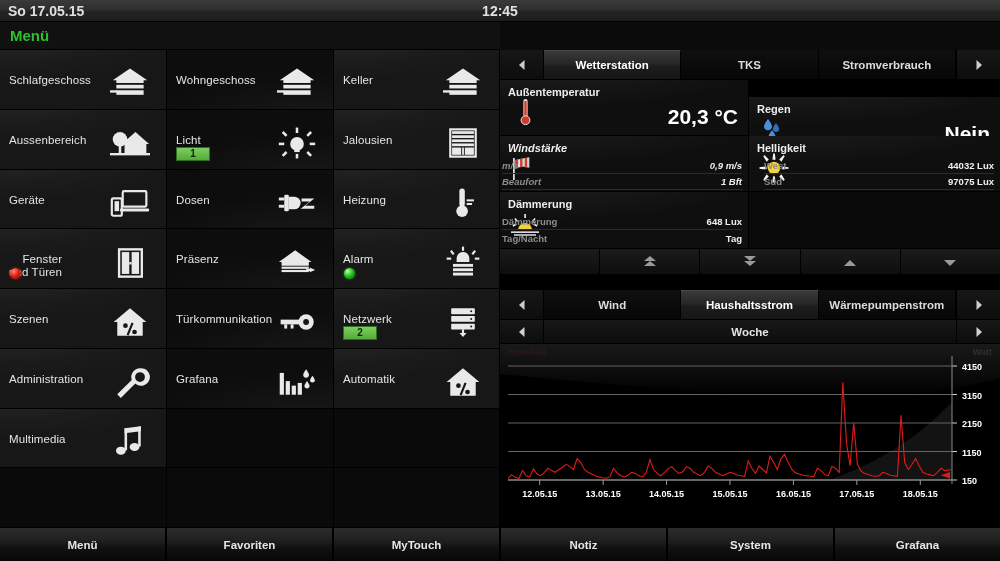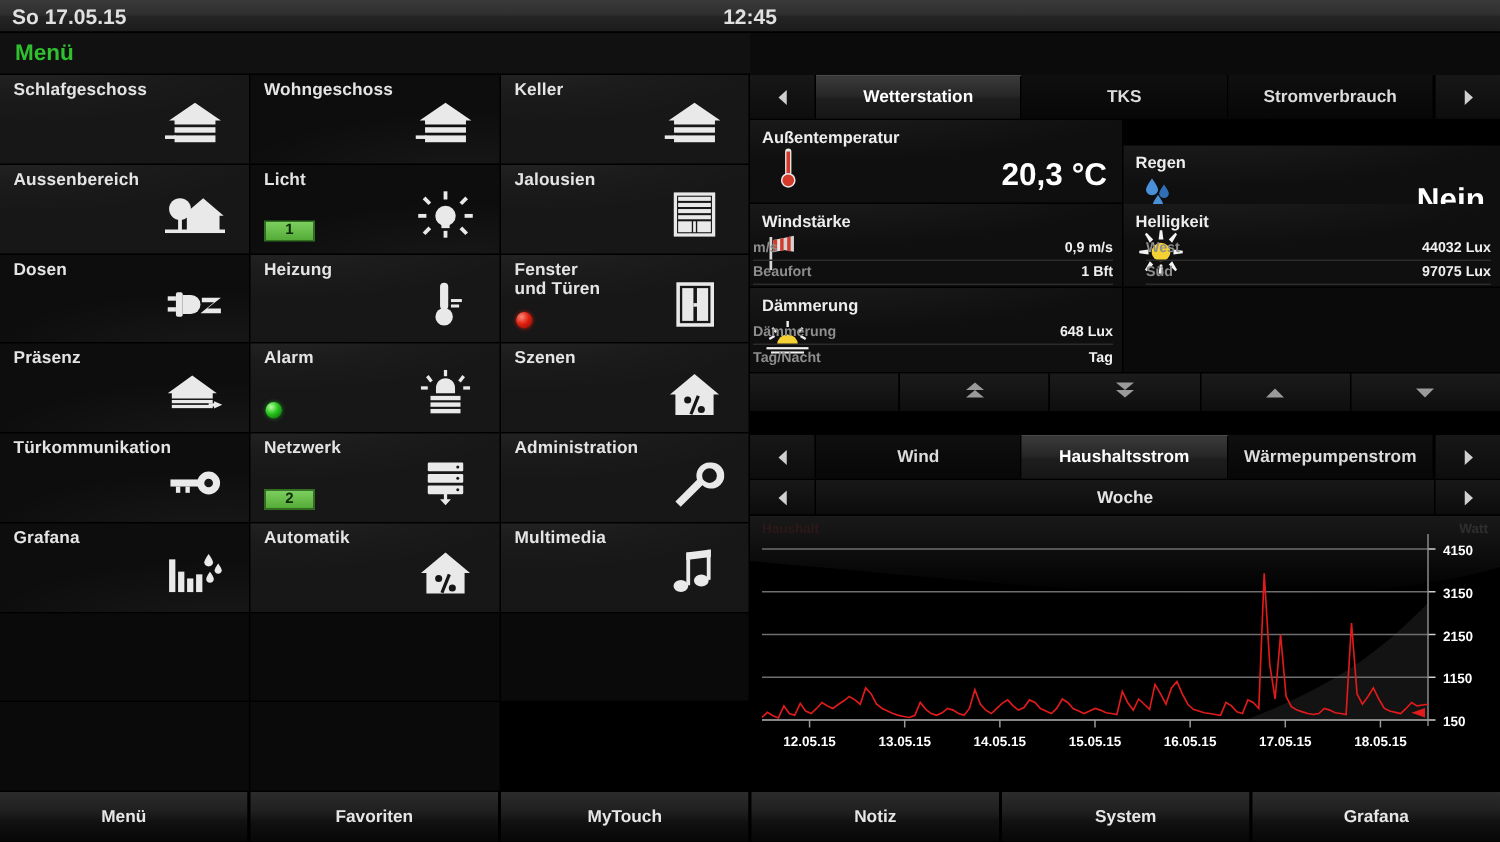--- a/index.html
+++ b/index.html
@@ -56,23 +56,23 @@
       #171717;
     overflow: hidden;
   }
   .tile.alt {
     background:
       radial-gradient(ellipse 160% 130% at 90% 120%, rgba(255,255,255,0.05) 0%, rgba(255,255,255,0) 62%),
       #0d0d0d;
   }
   .tile.blank { background: #0a0a0a; }
   .tile-label {
-    position: absolute; left: 9px; top: 4px;
-    font-size: 11.5px; font-weight: bold; color: #e4e4e4;
-    line-height: 13px; letter-spacing: 0.1px;
+    position: absolute; left: 9px; top: 24px;
+    font-size: 11.5px; font-weight: normal; color: #e4e4e4;
+    line-height: 13px; letter-spacing: 0.1px; text-align: right;
   }
   .tile-icon {
     position: absolute; right: 14px; top: 50%;
     transform: translateY(-40%);
     width: 44px; height: 40px;
     display: flex; align-items: center; justify-content: center;
   }
   .tile-icon svg { width: 40px; height: 36px; fill: #e9e9e9; }
   .badge {
     position: absolute; left: 9px; bottom: 8px;
@@ -304,20 +304,31 @@
             <rect x="10" y="5" width="24" height="3"></rect>
             <rect x="10" y="9.5" width="24" height="3"></rect>
             <rect x="10" y="14" width="24" height="3"></rect>
             <rect x="10" y="18.5" width="24" height="3"></rect>
             <rect x="21" y="23" width="2" height="8"></rect>
             <rect x="10" y="23" width="10" height="8"></rect>
             <rect x="24" y="23" width="10" height="8"></rect>
           </svg>
         </div>
       </div>
+      <div class="tile">
+        <div class="tile-label">Geräte</div>
+        <div class="tile-icon">
+          <svg viewBox="0 0 44 36">
+            <rect x="14" y="5" width="26" height="17" rx="1.4" fill="none" style="stroke:#e9e9e9;stroke-width:2.4"></rect>
+            <rect x="11" y="24" width="32" height="3.4" rx="1.2"></rect>
+            <rect x="2" y="13" width="11" height="19" rx="1.6" fill="none" style="stroke:#e9e9e9;stroke-width:2.4"></rect>
+            <rect x="5" y="16" width="5" height="11"></rect>
+          </svg>
+        </div>
+      </div>
       <div class="tile alt">
         <div class="tile-label">Dosen</div>
         <div class="tile-icon">
           <svg viewBox="0 0 44 36">
             <rect x="2" y="12" width="6" height="3.2"></rect>
             <rect x="2" y="20" width="6" height="3.2"></rect>
             <rect x="8" y="9" width="5" height="18" rx="1.4"></rect>
             <path d="M13 11h6a7 7 0 0 1 0 14h-6z"></path>
             <path d="M27 13h14l-10 8h10v3.4H26l10-8H27z"></path>
           </svg>
@@ -512,21 +523,21 @@
         <div class="wcell-ico">
           <svg width="26" height="24" viewBox="0 0 26 24">
             <path fill="#4a90d9" d="M7 2c0 0-4 5.2-4 7.4 0 2.2 1.8 3.8 4 3.8s4-1.6 4-3.8C11 7.2 7 2 7 2z"></path>
             <path fill="#2f6fb5" d="M15 6c0 0-3.2 4.2-3.2 6 0 1.8 1.4 3 3.2 3s3.2-1.2 3.2-3C18.2 10.2 15 6 15 6z"></path>
             <path fill="#4a90d9" d="M11 13c0 0-3.4 4.4-3.4 6.3 0 1.9 1.5 3.2 3.4 3.2s3.4-1.3 3.4-3.2C14.4 17.4 11 13 11 13z"></path>
           </svg>
         </div>
         <div class="wcell-big">Nein</div>
       </div>
 
-      <div class="wcell" style="left:0;top:56px;width:249px;height:56px;">
+      <div class="wcell" style="left:0;top:56px;width:249px;height:56px;font-style:italic;">
         <div class="wcell-title">Windstärke</div>
         <div class="wcell-ico">
           <svg width="28" height="26" viewBox="0 0 28 26">
             <rect x="2" y="3" width="1.8" height="22" fill="#d8d8d8"></rect>
             <path fill="#e3e3e3" d="M4.5 5l7-1.4v8.2L4.5 13z"></path>
             <path fill="#d43a2a" d="M4.5 5l2.6-0.5v7.9l-2.6 0.6z"></path>
             <path fill="#d43a2a" d="M9.1 4.1l2.4-0.5v8.2l-2.4 0.5z"></path>
             <path fill="#e3e3e3" d="M11.5 3.6l6.8-1.4 0 10.6-6.8-1.2z" opacity="0.92"></path>
             <path fill="#d43a2a" d="M13.8 3.2l2.3-0.5v10l-2.3-0.4z"></path>
           </svg>

